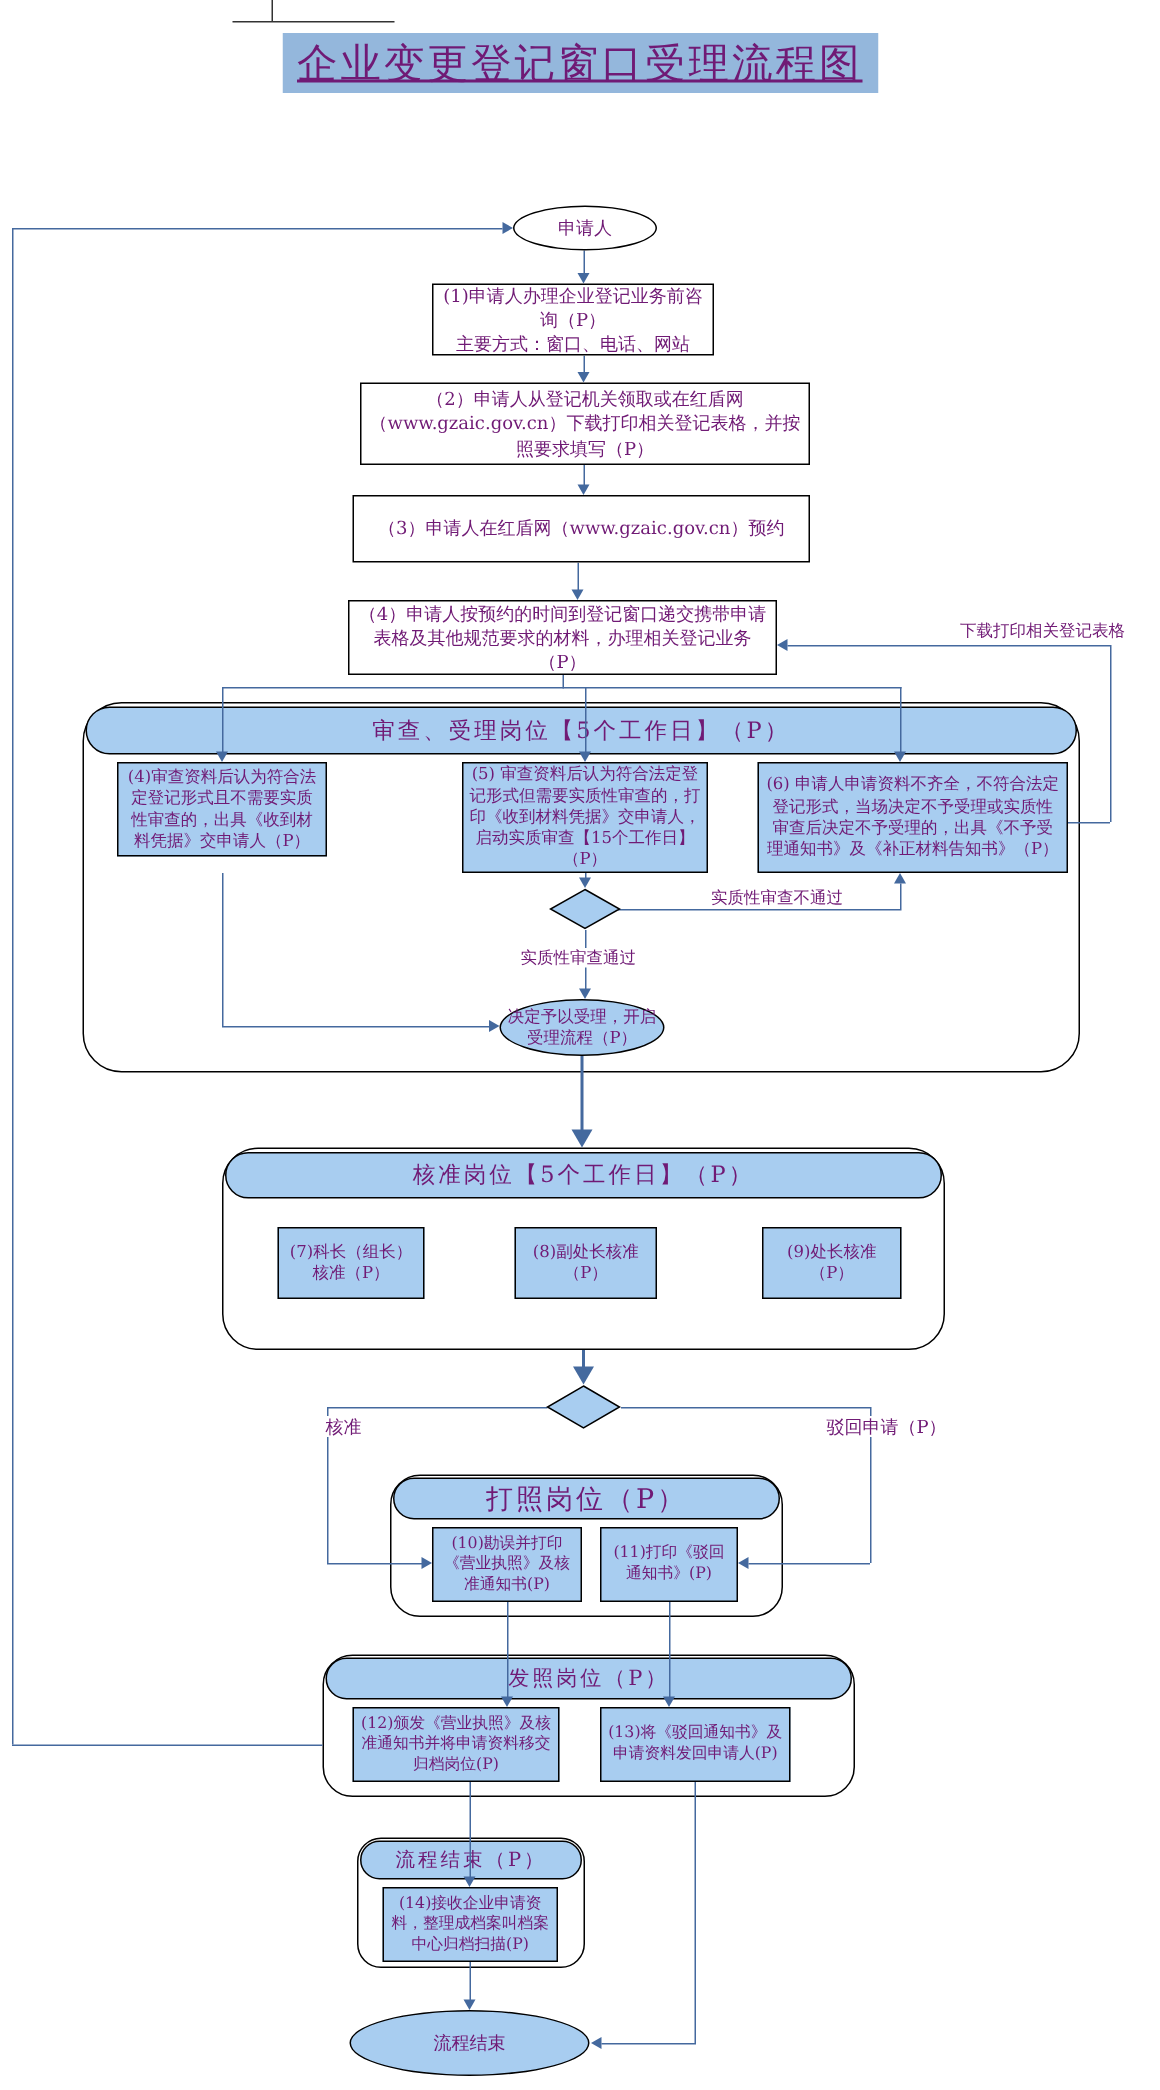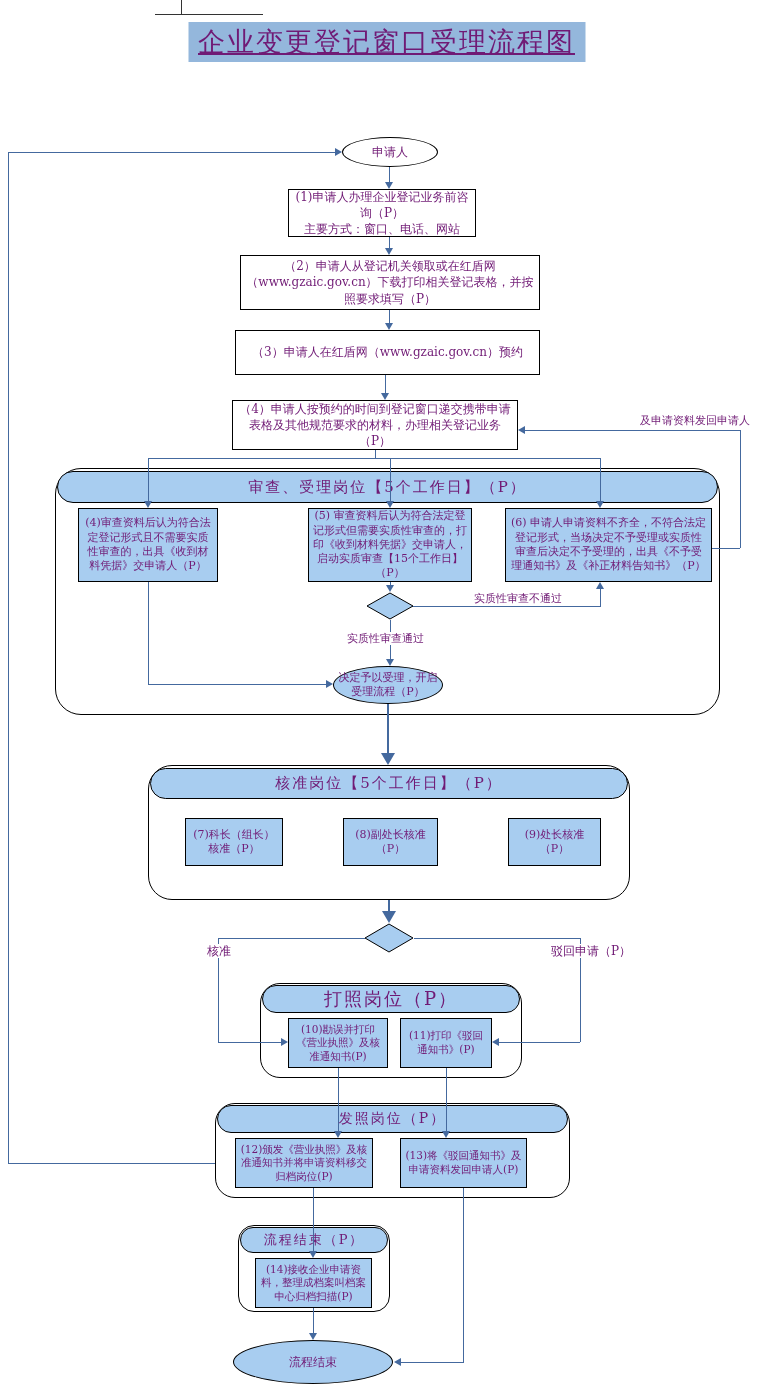--- a/index.html
+++ b/index.html
@@ -133,21 +133,21 @@
   <div class="ah r" style="left:335px;top:148px"></div>
 
   <div class="box oval" style="left:342px;top:137px;width:96px;height:30px">申请人</div>
 
   <div class="box" style="left:288px;top:189px;width:188px;height:48px">(1)申请人办理企业登记业务前咨询（P）
 主要方式：窗口、电话、网站</div>
   <div class="box" style="left:240px;top:255px;width:300px;height:55px">（2）申请人从登记机关领取或在红盾网（www.gzaic.gov.cn）下载打印相关登记表格，并按照要求填写（P）</div>
   <div class="box" style="left:235px;top:330px;width:305px;height:45px">（3）申请人在红盾网（www.gzaic.gov.cn）预约</div>
   <div class="box" style="left:232px;top:400px;width:286px;height:50px">（4）申请人按预约的时间到登记窗口递交携带申请表格及其他规范要求的材料，办理相关登记业务（P）</div>
 
-  <div class="box blue small" style="left:78px;top:508px;width:140px;height:74px">(4)审查资料后认为符合法定登记形式且不需要实质性审查的，出具《收到材料凭据》交申请人（P）</div>
+  <div class="box blue small" style="left:78px;top:508px;width:140px;height:63px">(4)审查资料后认为符合法定登记形式且不需要实质性审查的，出具《收到材料凭据》交申请人（P）</div>
   <div class="box blue small" style="left:308px;top:508px;width:164px;height:74px">(5) 审查资料后认为符合法定登记形式但需要实质性审查的，打印《收到材料凭据》交申请人，启动实质审查【15个工作日】（P）</div>
   <div class="box blue small" style="left:505px;top:508px;width:207px;height:74px">(6) 申请人申请资料不齐全，不符合法定登记形式，当场决定不予受理或实质性审查后决定不予受理的，出具《不予受理通知书》及《补正材料告知书》（P）</div>
 
   <svg class="dia" style="left:366px;top:592px" width="48" height="28" viewBox="0 0 48 28">
     <polygon points="24,1 47,14 24,27 1,14" style="fill:var(--shape_fill);stroke:var(--border);stroke-width:1"></polygon>
   </svg>
 
   <div class="box blue oval small" style="left:333px;top:666px;width:110px;height:38px">决定予以受理，开启受理流程（P）</div>
 
   <div class="box blue small" style="left:185px;top:818px;width:98px;height:48px">(7)科长（组长）核准（P）</div>
@@ -161,19 +161,19 @@
   <div class="box blue tiny" style="left:288px;top:1018px;width:100px;height:50px">(10)勘误并打印《营业执照》及核准通知书(P)</div>
   <div class="box blue tiny" style="left:400px;top:1018px;width:92px;height:50px">(11)打印《驳回通知书》(P)</div>
 
   <div class="box blue tiny" style="left:235px;top:1138px;width:138px;height:50px">(12)颁发《营业执照》及核准通知书并将申请资料移交归档岗位(P)</div>
   <div class="box blue tiny" style="left:400px;top:1138px;width:127px;height:50px">(13)将《驳回通知书》及申请资料发回申请人(P)</div>
 
   <div class="box blue tiny" style="left:255px;top:1258px;width:117px;height:50px">(14)接收企业申请资料，整理成档案叫档案中心归档扫描(P)</div>
 
   <div class="box blue oval" style="left:233px;top:1340px;width:160px;height:44px">流程结束</div>
 
-  <div class="lbl" style="left:638px;top:414px">及申请资料发回申请人</div>
+  <div class="lbl" style="left:638px;top:414px">下载打印相关登记表格</div>
   <div class="lbl" style="left:472px;top:592px">实质性审查不通过</div>
   <div class="lbl" style="left:345px;top:632px">实质性审查通过</div>
-  <div class="lbl md" style="left:205px;top:944px">核准</div>
+  <div class="lbl md" style="left:215px;top:944px">核准</div>
   <div class="lbl md" style="left:549px;top:944px">驳回申请（P）</div>
 
 </div>
 
 </body></html>

